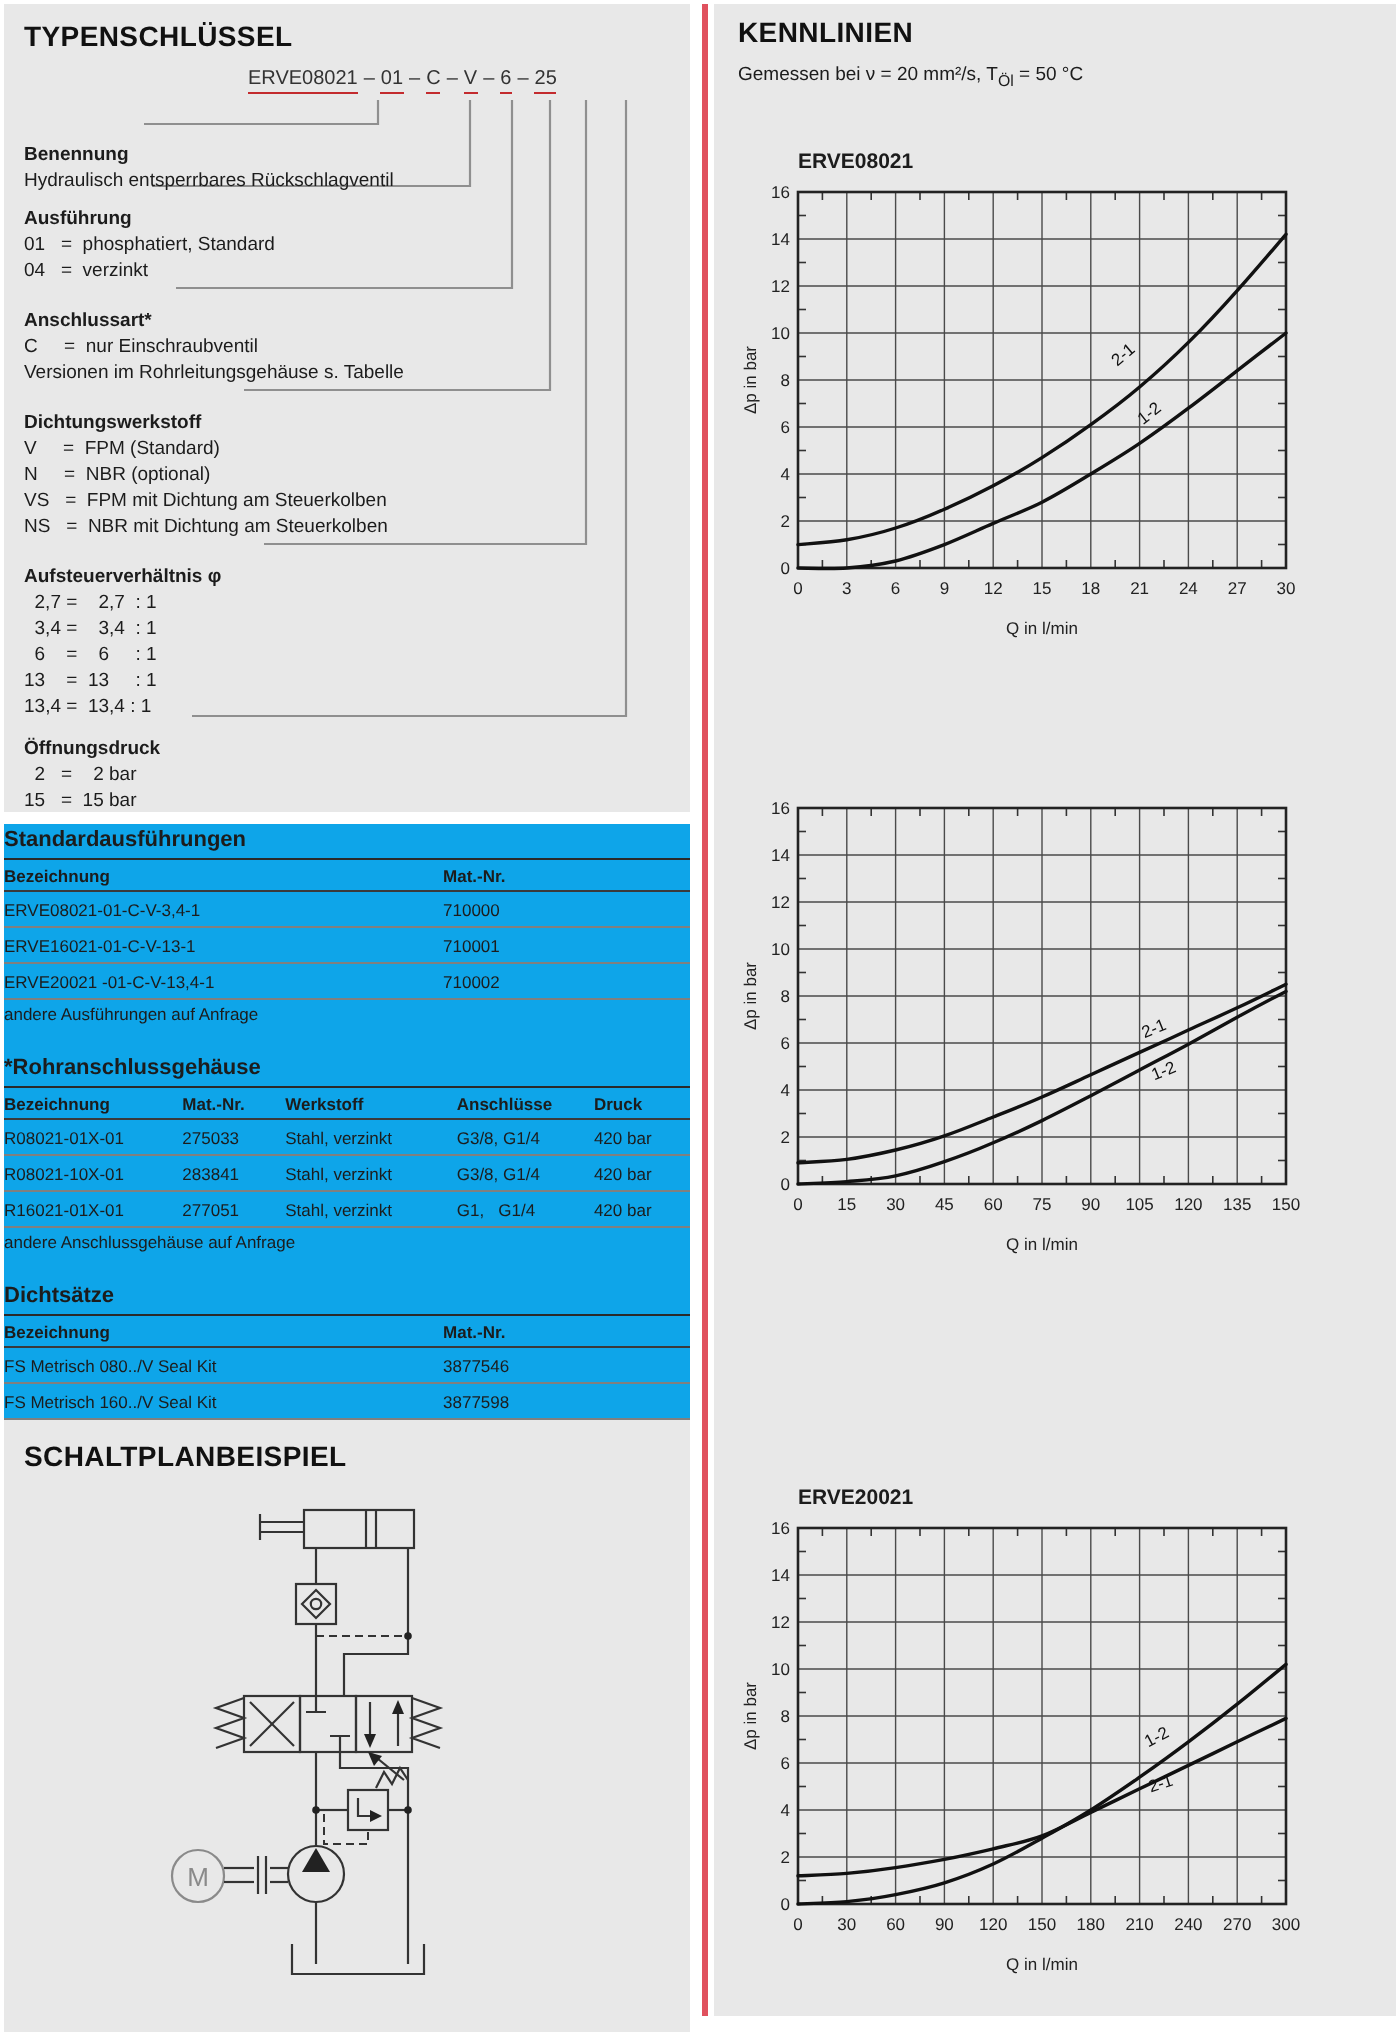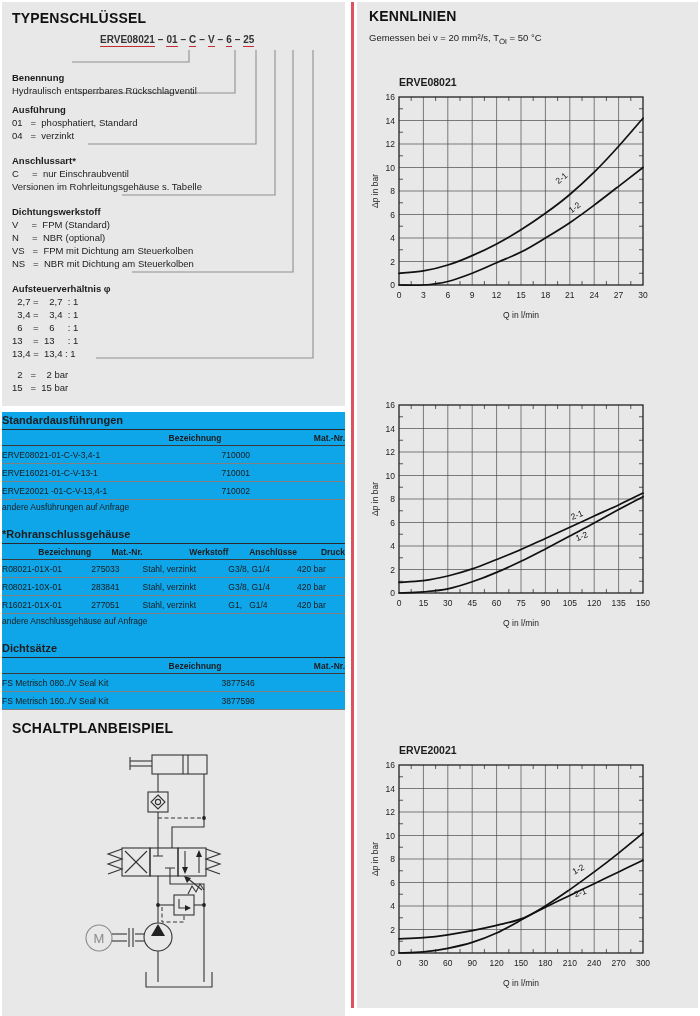--- a/index.html
+++ b/index.html
@@ -10,33 +10,33 @@
   #left-mid{left:2px;top:412px;width:343px;position:absolute;background:#0ea5e9}
   #left-bottom{left:2px;top:710px;width:343px;height:371px}
   #divider{position:absolute;left:351px;top:2px;width:3px;height:1006px;background:#e0515e}
   #right{left:357px;top:2px;width:341px;height:1006px}
   .sec-title{font-size:14px;font-weight:bold;color:#111;letter-spacing:.2px}
   
   .tk{position:relative;padding:8px 10px 0;height:100%}
   .tk-overlay{position:absolute;left:0;top:0;z-index:0}
   .tk-inner{position:relative;z-index:1}
   .tk-title{margin-bottom:8px}
-  .tk-code{margin-left:88px;height:15px;font-size:10px;font-weight:bold;color:#333;white-space:pre}
+  .tk-code{margin-left:112px;height:15px;font-size:10px;font-weight:normal;color:#333;white-space:pre}
   .tk-code .seg{border-bottom:1.7px solid #c32b2e;padding-bottom:1px}
   .tk-code .sep{margin:0 3px}
   .tk-secs{font-size:9.5px;line-height:13px}
   .tk-sec .hd{font-weight:bold}
   .tk-sec .ln{white-space:pre}
   .tk-sec.s1{margin-top:22px}.tk-sec.s2{margin-top:6px}
   .tk-sec.s3,.tk-sec.s4,.tk-sec.s5{margin-top:12px}.tk-sec.s6{margin-top:8px}
   
   .tbl-sec{margin-bottom:14px}
   .tbl-title{font-size:11px;font-weight:bold;border-bottom:1.5px solid #2a2a2a;padding:2px 0 3px}
   table{width:100%;border-collapse:collapse;font-size:8.5px}
-  th{text-align:right;font-weight:bold;border-bottom:1.4px solid #3a3a3a;padding:3px 0 2px;white-space:pre}
+  th{text-align:left;font-weight:bold;border-bottom:1.4px solid #3a3a3a;padding:3px 0 2px;white-space:pre}
   td{border-bottom:1px solid #808080;padding:4px 0 3px;white-space:pre}
   .tbl-note{font-size:8.5px;padding-top:2px}
   
   .kl{padding:6px 0 0 12px}
   .kl-meas{font-size:9.5px;margin-top:8px}
   .chart-block{margin-left:0}
   .cb1{margin-top:30px}.cb2{margin-top:78px}.cb3{margin-top:115px}
   .chart-title{font-size:10.5px;font-weight:bold;margin-left:30px;height:13px}
   .chart-svg{display:block;margin-top:2px}
   .grid{stroke:#4a4a4a;stroke-width:.7}
@@ -95,20 +95,21 @@
         </div>
         <div class="tk-sec s5">
           <div class="hd">Aufsteuerverhältnis φ</div>
           <div class="ln">  2,7 =    2,7  : 1</div>
           <div class="ln">  3,4 =    3,4  : 1</div>
           <div class="ln">  6    =    6     : 1</div>
           <div class="ln">13    =  13     : 1</div>
           <div class="ln">13,4 =  13,4 : 1</div>
         </div>
         <div class="tk-sec s6">
+          <div class="hd">Öffnungsdruck</div>
           <div class="ln">  2   =    2 bar</div>
           <div class="ln">15   =  15 bar</div>
         </div>
       </div>
     </div>
   </div>
 </div>
 
 <div id="left-mid">
   <div class="tbl-sec">

